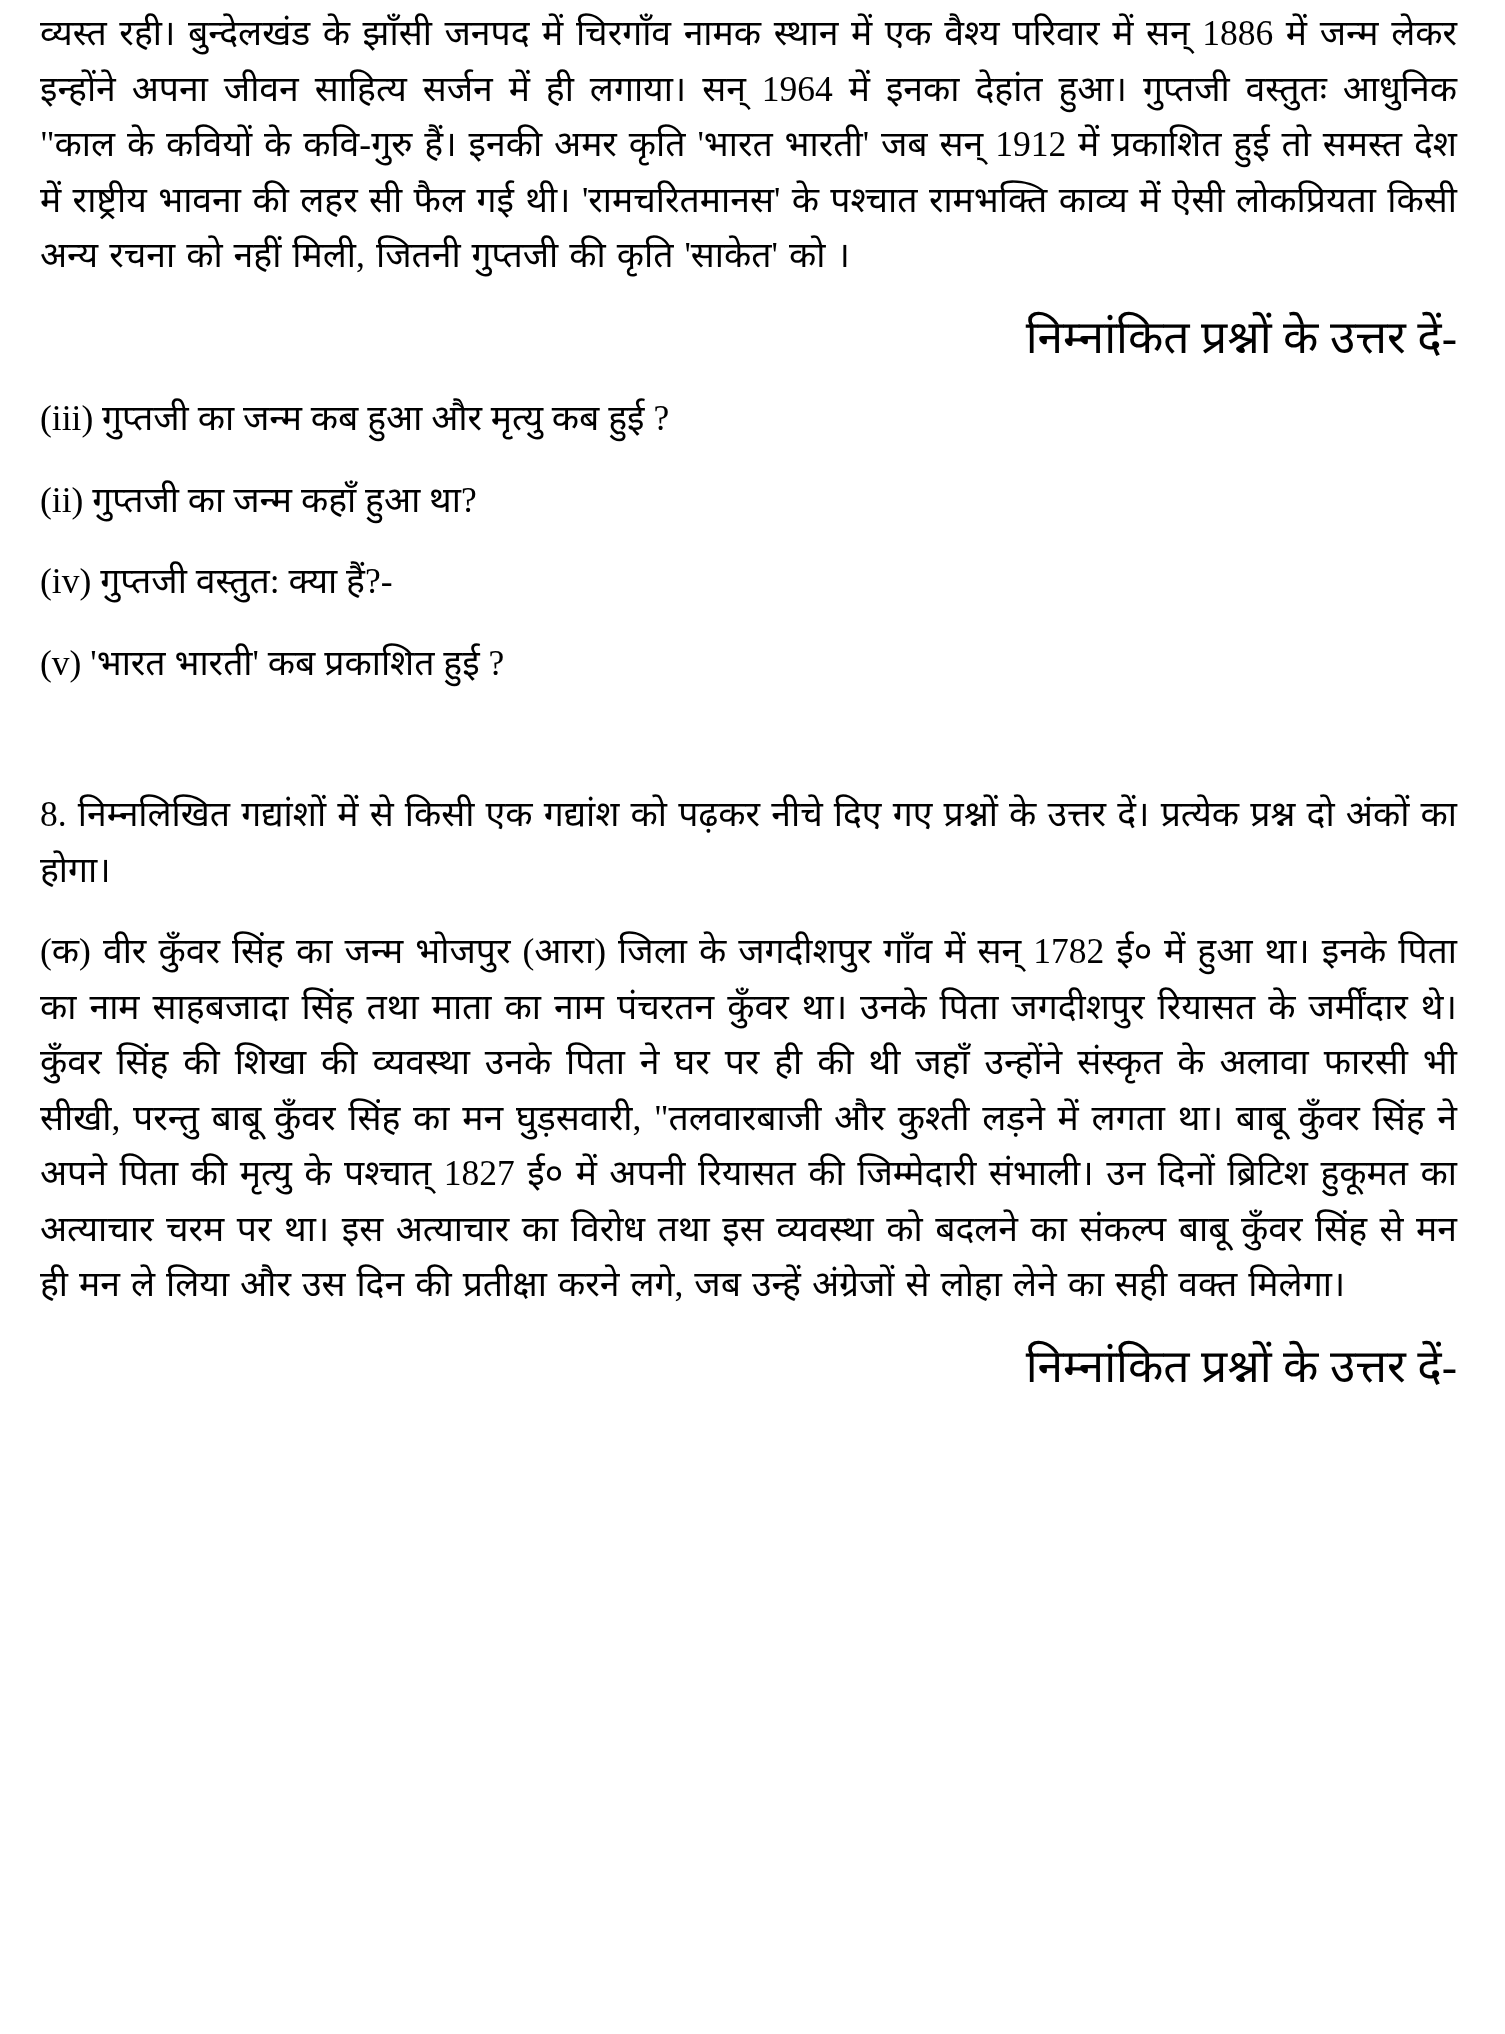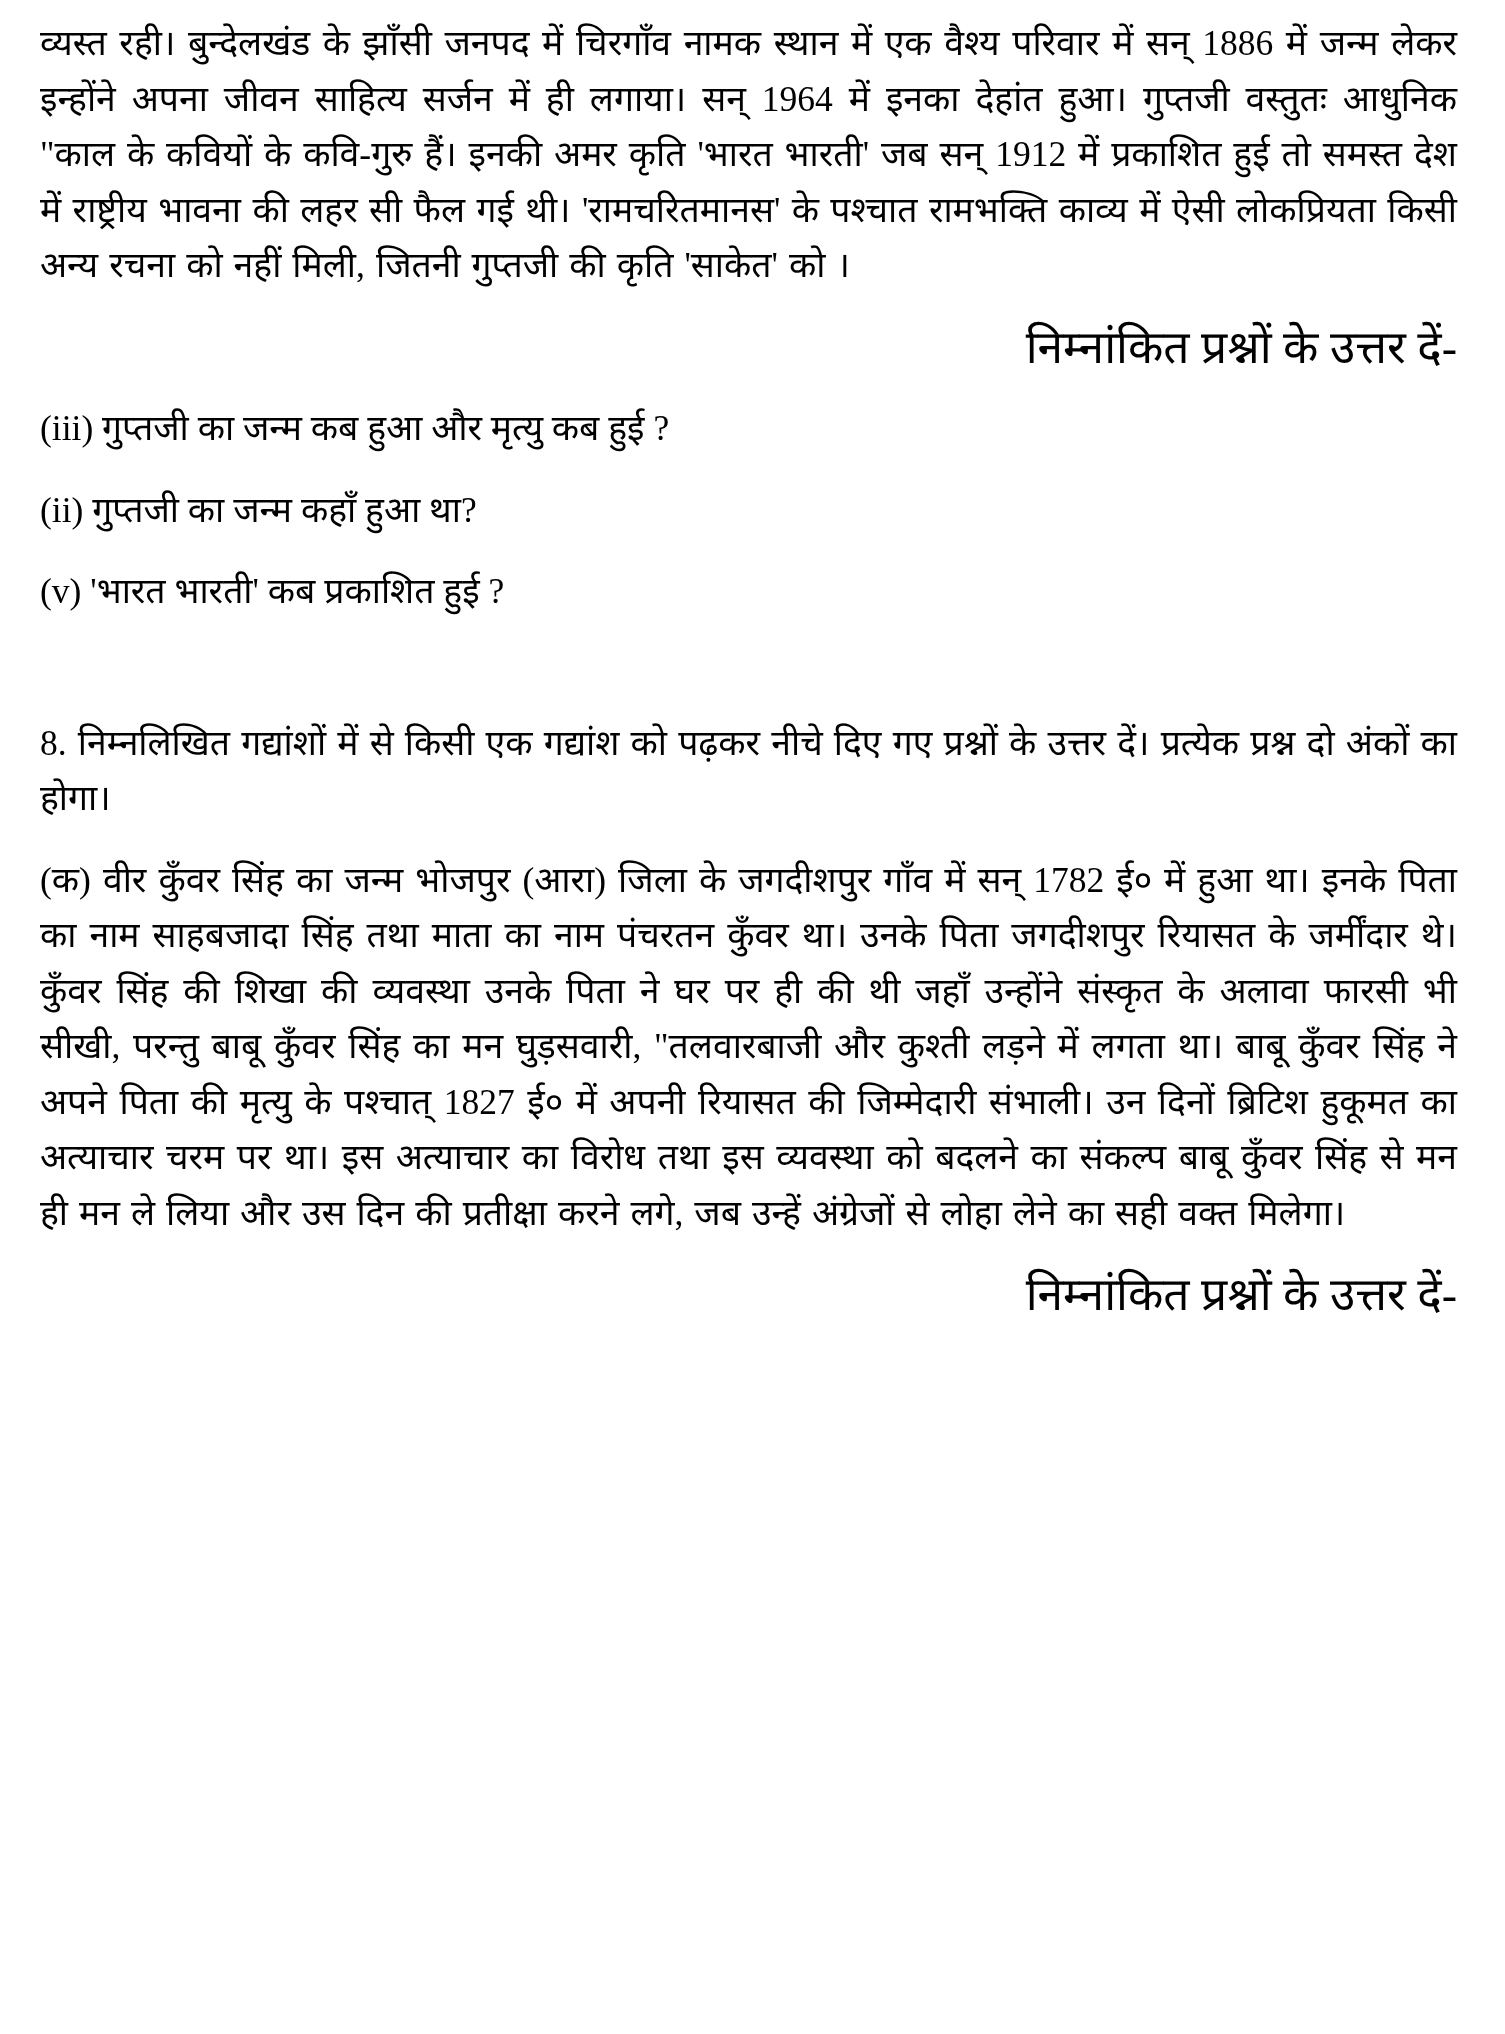--- a/index.html
+++ b/index.html
@@ -10,21 +10,21 @@
   }
   body {
     font-family: "Liberation Serif", "DejaVu Serif", serif;
     color: #000000;
   }
   .page {
     width: 1505px;
     min-height: 2034px;
     box-sizing: border-box;
     background: #ffffff;
-    padding: 16px 48px 0 40px;
+    padding: 6px 48px 0 40px;
     position: relative;
   }
   .para {
     font-size: 35.5px;
     line-height: 55.5px;
     text-align: justify;
     text-justify: inter-word;
     word-spacing: 0.06em;
     margin: 0;
     -webkit-hyphens: none;
@@ -83,20 +83,24 @@
   <div class="qlist">
     <div class="qitem">
       <span class="qmark">(iii)</span>
       <span class="qtext">गुप्तजी का जन्म कब हुआ और मृत्यु कब हुई ?</span>
     </div>
     <div class="qitem">
       <span class="qmark">(ii)</span>
       <span class="qtext">गुप्तजी का जन्म कहाँ हुआ था?</span>
     </div>
     <div class="qitem">
+      <span class="qmark">(iv)</span>
+      <span class="qtext">गुप्तजी वस्तुत: क्या हैं?-</span>
+    </div>
+    <div class="qitem">
       <span class="qmark">(v)</span>
       <span class="qtext">'भारत भारती' कब प्रकाशित हुई ?</span>
     </div>
   </div>
 
   <div class="block-gap-lg"></div>
 
   <p class="para justified">8. निम्नलिखित गद्यांशों में से किसी एक गद्यांश को पढ़कर नीचे दिए गए प्रश्नों के उत्तर दें। प्रत्येक प्रश्न दो अंकों का होगा।</p>
 
   <div class="block-gap-sm"></div>

